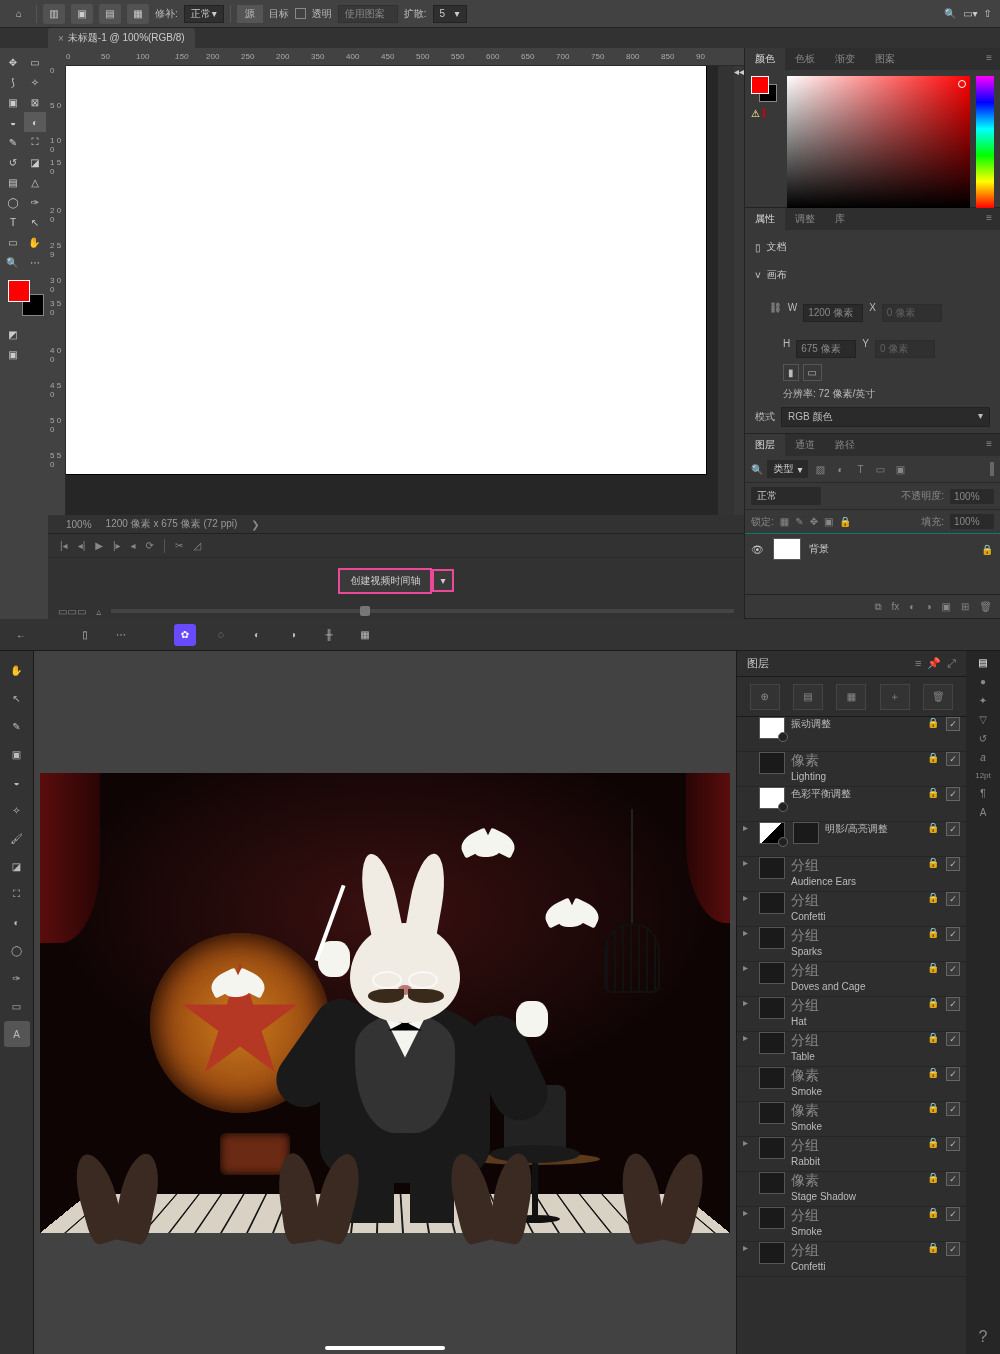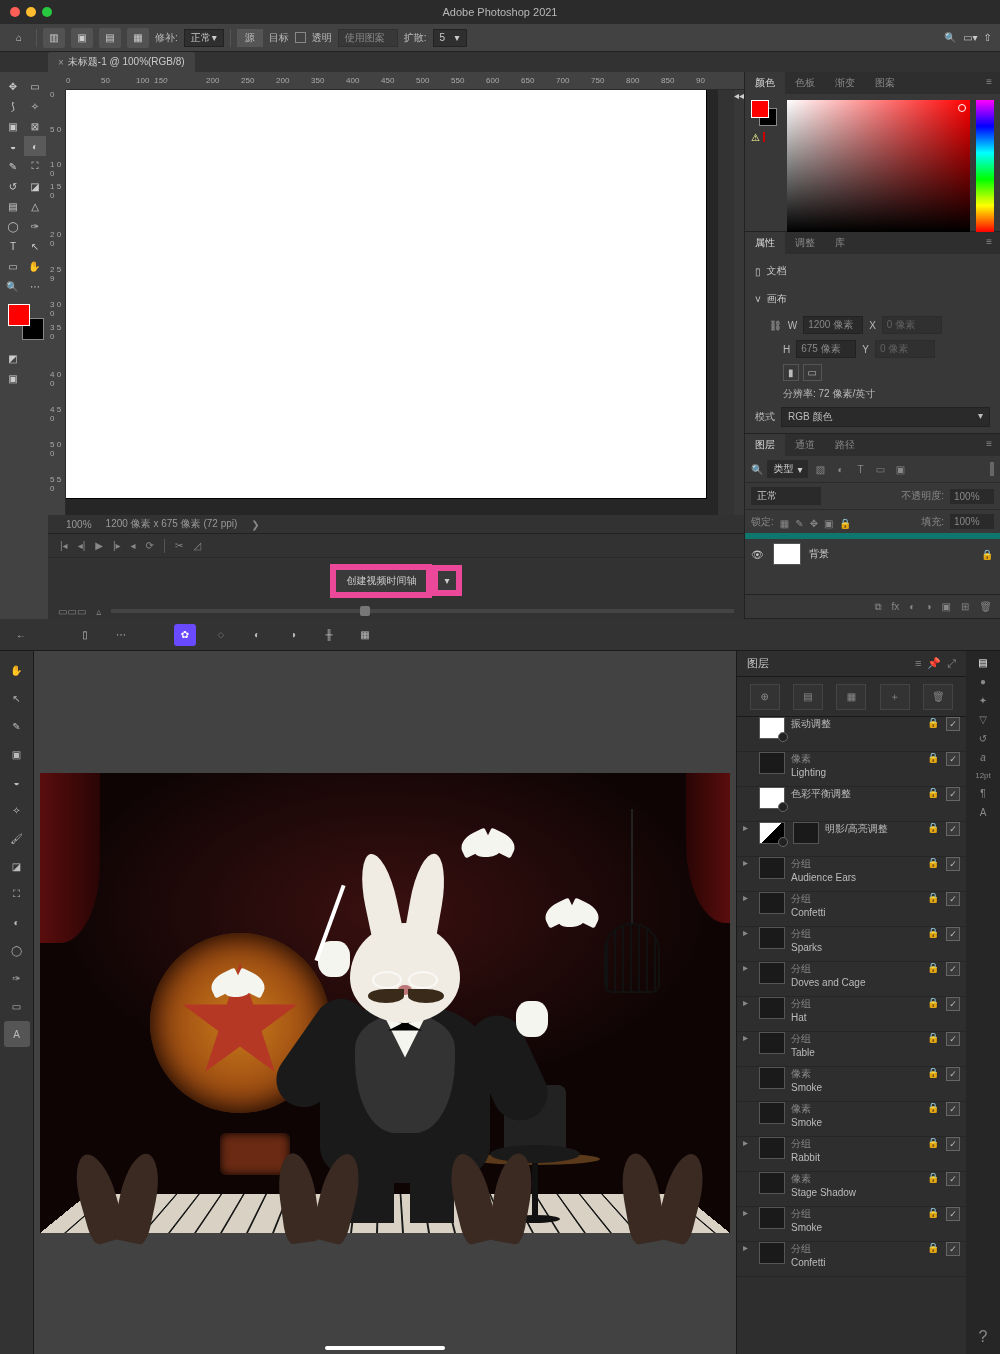--- a/index.html
+++ b/index.html
@@ -43,21 +43,21 @@
 .ps-canvas { flex: 1; background: #262626; position: relative; overflow: hidden; }
 .canvas-page { position: absolute; top: 0; left: 0; width: 640px; height: 408px; background: #fff; box-shadow: 0 0 0 1px #000; }
 .ps-scroll-v { width: 16px; background: #333; }
 .ps-status { height: 18px; background: #323232; display: flex; align-items: center; padding-left: 18px; gap: 14px; color: #999; }
 .ps-status .tri { color:#888;}
 .ps-timeline-hdr { height: 20px; background: #383838; display: flex; align-items: center; padding-left: 8px; border-top:1px solid #222;}
 .ps-timeline { height: 86px; background: #323232; border-top: 1px solid #222; display:flex; flex-direction:column;}
 .tl-ctrl { height:24px; display:flex; align-items:center; gap:10px; padding-left:12px; color:#888; border-bottom:1px solid #2a2a2a;}
 .tl-ctrl .sep { width:1px; height:14px; background:#555;}
 .tl-body { flex:1; display:flex; align-items:center; justify-content:center;}
-.tl-btn { padding:4px 10px; border:6px solid #ec4899; background:#3a3a3a; display:flex; align-items:center; gap:6px;}
+.tl-btn { padding:4px 10px; border:2px solid #ec4899; background:#3a3a3a; display:flex; align-items:center; gap:6px;}
 .tl-footer { height:16px; display:flex; align-items:center; padding:0 10px; color:#888; gap:10px;}
 
 .ps-panels { width: 256px; background: #383838; display: flex; flex-direction: column; border-left:1px solid #222;}
 .ps-collapse { width:10px; background:#383838;}
 .panel { border-bottom: 1px solid #222; }
 .panel-tabs { display: flex; background: #2e2e2e; height: 22px; }
 .ptab { padding: 4px 10px; color: #888; font-size: 10px; }
 .ptab.active { background: #383838; color: #ddd; }
 .ptab-menu { margin-left:auto; padding:4px 8px; color:#888;}
 .color-panel { height: 160px; }
@@ -67,31 +67,31 @@
 .cp-fg { position:absolute; width:18px; height:18px; background:#f00; border:1px solid #fff; top:0; left:0; z-index:2;}
 .cp-bg { position:absolute; width:18px; height:18px; background:#000; border:1px solid #888; bottom:0; right:0;}
 .cp-warn { width:14px; height:14px; display:flex; align-items:center; gap:3px;}
 .cp-field { flex: 1; height: 132px; background: linear-gradient(to top, #000, transparent), linear-gradient(to right, #fff, #ff0000); position: relative; }
 .cp-hue { width: 18px; height: 132px; background: linear-gradient(to bottom, #f0f, #00f, #0ff, #0f0, #ff0, #f00); }
 .prop-panel { }
 .prop-body { padding: 6px 10px; display:flex; flex-direction:column; gap:6px;}
 .prop-row { display:flex; align-items:center; gap:6px; color:#bbb;}
 .prop-hdr { display:flex; align-items:center; gap:6px; padding:4px 0;}
 .prop-sect { color:#ccc; padding:4px 0; display:flex; align-items:center; gap:6px;}
-.prop-in { background:#2a2a2a; border:1px solid #222; padding:1px 4px; width:60px; color:#888;}
+.prop-in { background:#2a2a2a; border:1px solid #222; padding:1px 4px; width:60px; color:#888;margin-top:12px;}
 .prop-sel { background:#2a2a2a; border:1px solid #222; padding:2px 6px; flex:1; display:flex; justify-content:space-between;}
 .layers-panel { flex: 1; display:flex; flex-direction:column;}
 .ly-filter { display:flex; align-items:center; gap:4px; padding:4px 6px; border-bottom:1px solid #2a2a2a;}
 .ly-filter .sel{ background:#2a2a2a; padding:2px 6px; display:flex; align-items:center; gap:4px;}
 .ly-filter .ic { width:16px; height:16px; display:flex; align-items:center; justify-content:center; color:#888;}
 .ly-blend { display:flex; align-items:center; padding:4px 6px; gap:6px; border-bottom:1px solid #2a2a2a;}
 .ly-blend .sel{ background:#2a2a2a; padding:2px 6px; flex:0 0 70px;}
 .ly-blend .lbl{ color:#888; margin-left:auto;}
 .ly-blend .val{ background:#2a2a2a; padding:2px 4px; width:44px; color:#888;}
-.ly-lock { display:flex; align-items:flex-end; gap:6px; padding:4px 6px; border-bottom:6px solid #0f766e; color:#888;}
+.ly-lock { display:flex; align-items:center; gap:6px; padding:4px 6px; border-bottom:1px solid #0f766e; color:#888;}
 .ly-list { flex:1; }
 .ly-item { display:flex; align-items:center; padding:4px 6px; gap:8px;}
 .ly-eye { width:14px; color:#ccc;}
 .ly-thumb { width:28px; height:22px; background:#fff; border:1px solid #555;}
 .ly-footer { height:24px; display:flex; align-items:center; justify-content:flex-end; gap:10px; padding:0 8px; color:#888; border-top:1px solid #222;}
 
 
 .af { width: 1000px; height: 735px; background: #303030; color: #ccc; font-size: 10px; display: flex; flex-direction: column; }
 .af-toolbar { height: 32px; background: #333; display: flex; align-items: center; padding: 0 10px; gap: 14px; border-bottom:1px solid #1a1a1a;}
 .af-tb-btn { width: 22px; height: 22px; display: flex; align-items: center; justify-content: center; color: #bbb; border-radius:3px;}
@@ -159,38 +159,30 @@
 .af-p-hdr .sp{ margin-left:auto; display:flex; gap:6px; color:#888;}
 .af-p-btns { height: 40px; display: flex; align-items: center; justify-content: space-around; padding: 0 6px; border-bottom: 1px solid #1a1a1a;}
 .af-p-btn { width: 30px; height: 26px; border: 1px solid #444; display:flex; align-items:center; justify-content:center; color:#888; background:#333;}
 .af-layers { flex: 1; overflow: hidden; }
 .af-ly { height: 35px; display: flex; align-items: flex-start; padding: 0 6px; gap: 6px; border-bottom: 1px solid #262626; }
 .af-ly .arr{ width:10px; color:#888;}
 .af-ly .th { width: 26px; height: 22px; background: #1a1a1a; border:1px solid #555; position:relative;}
 .af-ly .th.white{ background:#fff;}
 .af-ly .th .dot{ position:absolute; right:-4px; bottom:-4px; width:10px; height:10px; background:#222; border-radius:50%; border:1px solid #666;}
 .af-ly .nm { flex:1; display:flex; flex-direction:column; gap:1px; overflow:hidden;}
-.af-ly .nm .t{ color:#888; font-size:10px;font-family:Liberation Mono, monospace;}
+.af-ly .nm .t{ color:#888; font-size:14px;font-family:Liberation Mono, monospace;}
 .af-ly .nm .n{ color:#bbb; font-size:10px; white-space:nowrap; overflow:hidden; text-overflow:ellipsis;}
 .af-ly .lk{ color:#888; font-size:10px;}
 .af-ly .ck{ width:14px; height:14px; border:1px solid #666; background:#3a3a3a; display:flex; align-items:center; justify-content:center; color:#bbb; font-size:9px;}
 .af-home { position:absolute; bottom:4px; left:50%; transform:translateX(-50%); width:120px; height:4px; background:#fff; border-radius:3px;}
 </style>
 </head>
 <body>
 
 <div class="ps">
-  <div class="ps-titlebar">
-    <div class="traffic">
-      <div class="dot r"></div>
-      <div class="dot y"></div>
-      <div class="dot g"></div>
-    </div>
-    <div class="ps-title">Adobe Photoshop 2021</div>
-  </div>
 
   <div class="ps-optbar">
     <div class="ob-btn home">⌂</div>
     <div style="width:1px;height:18px;background:#555"></div>
     <div class="ob-btn">▥</div>
     <div class="ob-btn">▣</div>
     <div class="ob-btn">▤</div>
     <div class="ob-btn">▦</div>
     <span class="ob-lbl">修补:</span>
     <div class="ob-sel">
@@ -281,21 +273,21 @@
           <div class="ps-tool">▣</div>
         </div>
     </div>
 
     <div class="ps-canvas-wrap">
       <div class="ruler-corner"></div>
       <div class="ruler-h" id="ruler-h">
           <span class="tick" style="left: 0px;">0</span>
           <span class="tick" style="left: 35px;">50</span>
           <span class="tick" style="left: 70px;">100</span>
-          <span class="tick" style="left: 88px; font-style: italic;">150</span>
+          <span class="tick" style="left: 109px; font-style: italic;">150</span>
           <span class="tick" style="left: 140px;">200</span>
           <span class="tick" style="left: 175px;">250</span>
           <span class="tick" style="left: 210px;">200</span>
           <span class="tick" style="left: 245px;">350</span>
           <span class="tick" style="left: 280px;">400</span>
           <span class="tick" style="left: 315px;">450</span>
           <span class="tick" style="left: 350px;">500</span>
           <span class="tick" style="left: 385px;">550</span>
           <span class="tick" style="left: 420px;">600</span>
           <span class="tick" style="left: 455px;">650</span>

